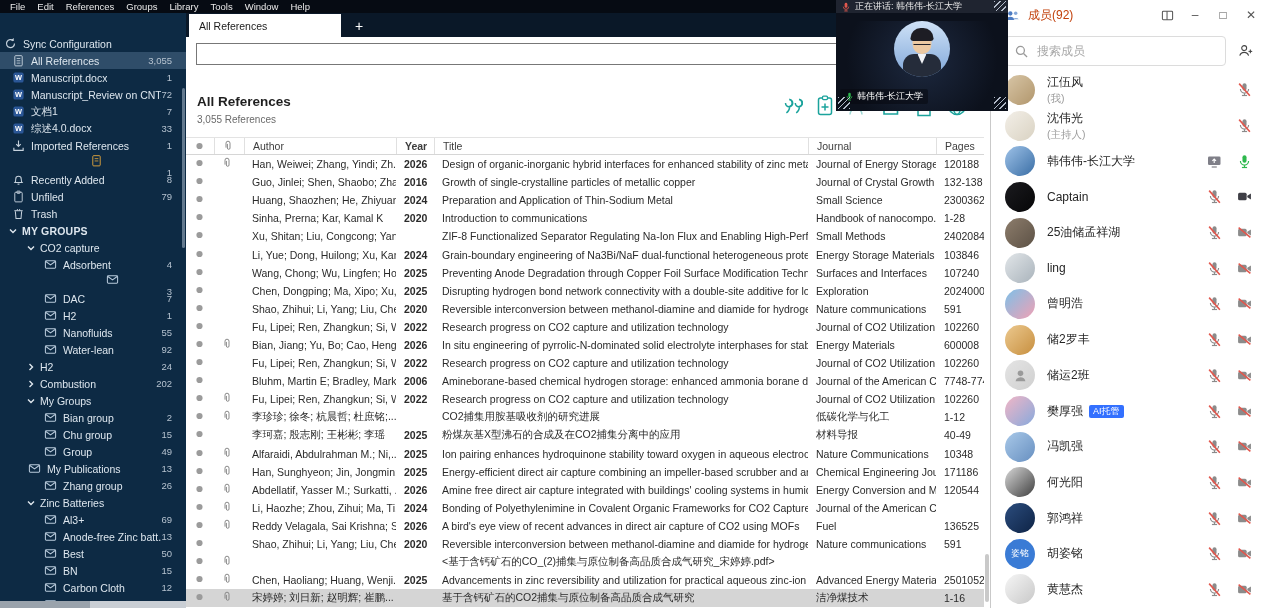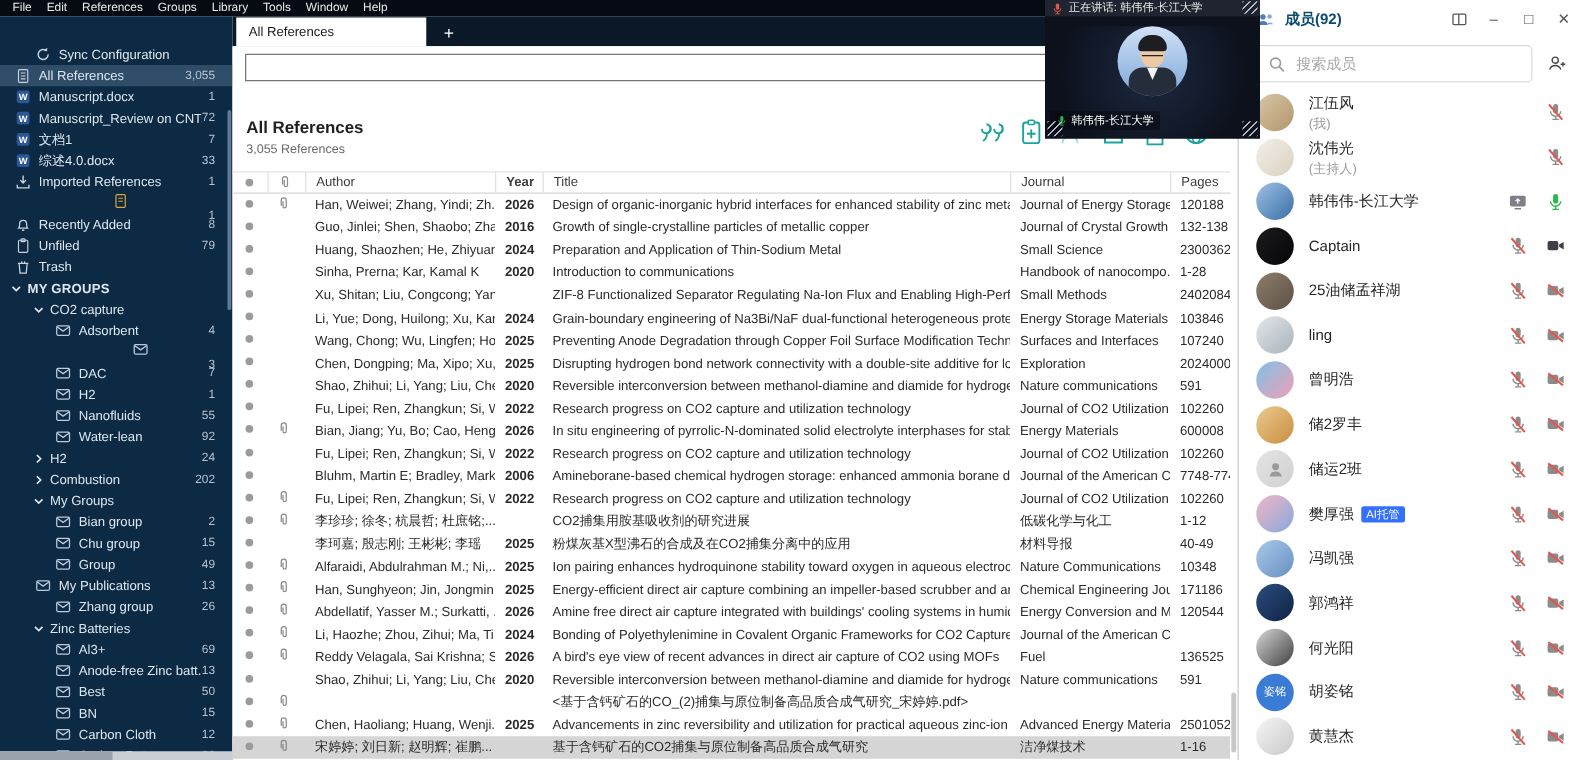--- a/index.html
+++ b/index.html
@@ -45,21 +45,21 @@
   .rows{position:absolute;left:0;top:118px;width:798px;}
   .tr{display:flex;align-items:center;height:18.1px;font-size:10.5px;color:#2b2b2b;}
   .tr.selected{background:#d5d5d5;}
   .cell-ic{display:inline-flex;width:11px;height:12px;}
   .cell-ic svg{width:11px;height:12px;}
   .main-scroll{position:absolute;right:1px;bottom:6px;width:4px;height:48px;background:#c9c9c9;border-radius:2px;}
   
   .rightpanel{position:absolute;left:990px;top:0;width:278px;height:608px;background:#fff;
               border-left:1px solid #c9c9c9;box-sizing:border-box;z-index:2;}
   .rp-head{height:30px;display:flex;align-items:center;padding:0 10px 0 14px;}
-  .rp-title{font-size:12px;color:#0c4a6e;font-weight:bold;margin-left:8px;}
+  .rp-title{font-size:12px;color:#c2410c;font-weight:normal;margin-left:8px;}
   .rp-controls{margin-left:auto;display:flex;align-items:center;gap:14px;color:#555;}
   .rp-ctl{width:14px;height:14px;display:inline-flex;align-items:center;justify-content:center;font-size:12px;color:#555;}
   .rp-ctl svg{width:13px;height:13px;}
   .rp-search-row{display:flex;align-items:center;padding:6px 12px 6px 14px;gap:12px;}
   .rp-search{flex:1;height:28px;border:1px solid #dcdcdc;border-radius:4px;display:flex;align-items:center;padding:0 8px;gap:6px;}
   .rp-search input{border:none;outline:none;font-size:12px;color:#4d7c0f;width:100%;background:transparent;}
   .rp-search input::placeholder{color:#a8a8a8;}
   .member{display:flex;align-items:center;height:35.7px;padding:0 16px 0 14px;}
   .m-avatar{width:30px;height:30px;border-radius:50%;margin-right:12px;flex:none;display:flex;align-items:center;justify-content:center;overflow:hidden;}
   .m-avatar .av-txt{color:#fff;font-size:9px;}
@@ -99,21 +99,21 @@
     <span class="menu-item">References</span>
     <span class="menu-item">Groups</span>
     <span class="menu-item">Library</span>
     <span class="menu-item">Tools</span>
     <span class="menu-item">Window</span>
     <span class="menu-item">Help</span>
   </div>
 
 <div class="sidebar">
   <div id="sidebar-list" style="padding-top: 22px;">
-      <div class="sb-row" style="padding-left: 28px; text-align: right;">
+      <div class="sb-row" style="padding-left: 4px; text-align: right;">
         <span class="ic">
           <svg viewBox="0 0 14 14">
             <path d="M11.3 7a4.3 4.3 0 1 1 -1.3-3" fill="none" stroke="#c6d2dd" stroke-width="1.3"></path>
             <path d="M10.6 1.2 L10.4 4.4 L7.4 3.4 Z" fill="#c6d2dd"></path>
           </svg>
         </span>
         <span class="sb-label">Sync Configuration</span>
         <span class="sb-count"></span>
       </div>
       <div class="sb-row sb-selected" style="padding-left: 12px;">
@@ -1223,24 +1223,24 @@
           <span class="m-ic">
             <svg viewBox="0 0 14 14">
               <rect x="1" y="3.6" width="8" height="6.8" rx="1.4" fill="#8b8b8b"></rect>
               <path d="M9.6 6.2 L13 4.2 V9.8 L9.6 7.8 Z" fill="#8b8b8b"></path>
               <line x1="1.5" y1="2.5" x2="12.5" y2="11.5" stroke="#e2574d" stroke-width="1.5"></line>
             </svg>
           </span>
         </div>
       </div>
       <div class="member">
-        <div class="m-avatar" style="background: linear-gradient(135deg, rgb(44, 77, 126), rgb(14, 35, 69));"></div>
-        <div class="m-col">
-          <div class="m-top">
-            <span class="m-name">郭鸿祥</span>
+        <div class="m-avatar" style="background: linear-gradient(135deg, rgb(216, 216, 216), rgb(63, 63, 63));"></div>
+        <div class="m-col">
+          <div class="m-top">
+            <span class="m-name">何光阳</span>
           </div>
         </div>
         <div class="m-icons">
           <span class="m-ic">
             <svg viewBox="0 0 14 14">
               <rect x="5.1" y="1.2" width="3.8" height="7" rx="1.9" fill="#8b8b8b"></rect>
               <path d="M3.2 6.5a3.8 3.8 0 0 0 7.6 0" fill="none" stroke="#8b8b8b" stroke-width="1.1"></path>
               <line x1="7" y1="10.5" x2="7" y2="12.3" stroke="#8b8b8b" stroke-width="1.1"></line>
               <line x1="4.6" y1="12.6" x2="9.4" y2="12.6" stroke="#8b8b8b" stroke-width="1.1"></line>
               <line x1="2" y1="1.5" x2="12" y2="12.8" stroke="#e2574d" stroke-width="1.5"></line>
@@ -1249,24 +1249,24 @@
           <span class="m-ic">
             <svg viewBox="0 0 14 14">
               <rect x="1" y="3.6" width="8" height="6.8" rx="1.4" fill="#8b8b8b"></rect>
               <path d="M9.6 6.2 L13 4.2 V9.8 L9.6 7.8 Z" fill="#8b8b8b"></path>
               <line x1="1.5" y1="2.5" x2="12.5" y2="11.5" stroke="#e2574d" stroke-width="1.5"></line>
             </svg>
           </span>
         </div>
       </div>
       <div class="member">
-        <div class="m-avatar" style="background: linear-gradient(135deg, rgb(216, 216, 216), rgb(63, 63, 63));"></div>
-        <div class="m-col">
-          <div class="m-top">
-            <span class="m-name">何光阳</span>
+        <div class="m-avatar" style="background: linear-gradient(135deg, rgb(44, 77, 126), rgb(14, 35, 69));"></div>
+        <div class="m-col">
+          <div class="m-top">
+            <span class="m-name">郭鸿祥</span>
           </div>
         </div>
         <div class="m-icons">
           <span class="m-ic">
             <svg viewBox="0 0 14 14">
               <rect x="5.1" y="1.2" width="3.8" height="7" rx="1.9" fill="#8b8b8b"></rect>
               <path d="M3.2 6.5a3.8 3.8 0 0 0 7.6 0" fill="none" stroke="#8b8b8b" stroke-width="1.1"></path>
               <line x1="7" y1="10.5" x2="7" y2="12.3" stroke="#8b8b8b" stroke-width="1.1"></line>
               <line x1="4.6" y1="12.6" x2="9.4" y2="12.6" stroke="#8b8b8b" stroke-width="1.1"></line>
               <line x1="2" y1="1.5" x2="12" y2="12.8" stroke="#e2574d" stroke-width="1.5"></line>

